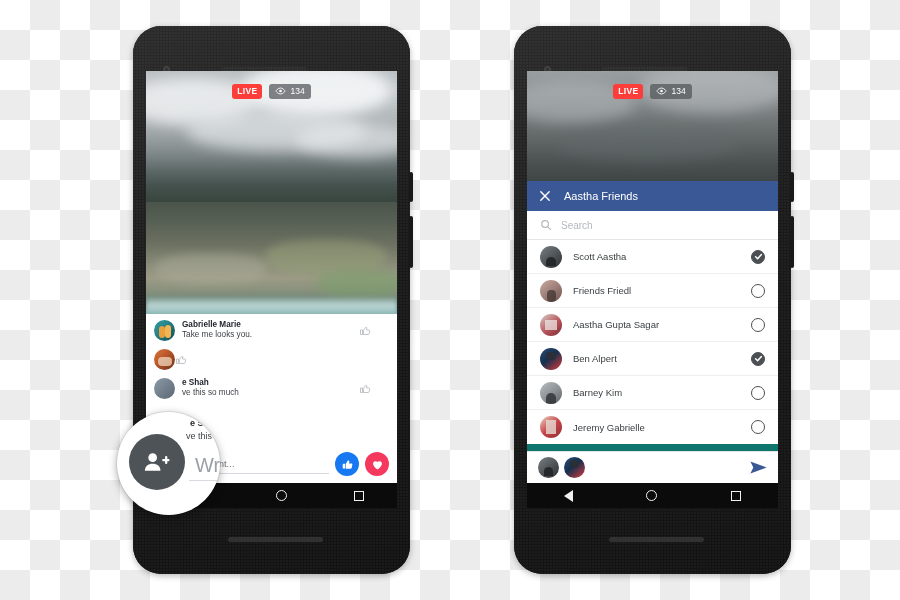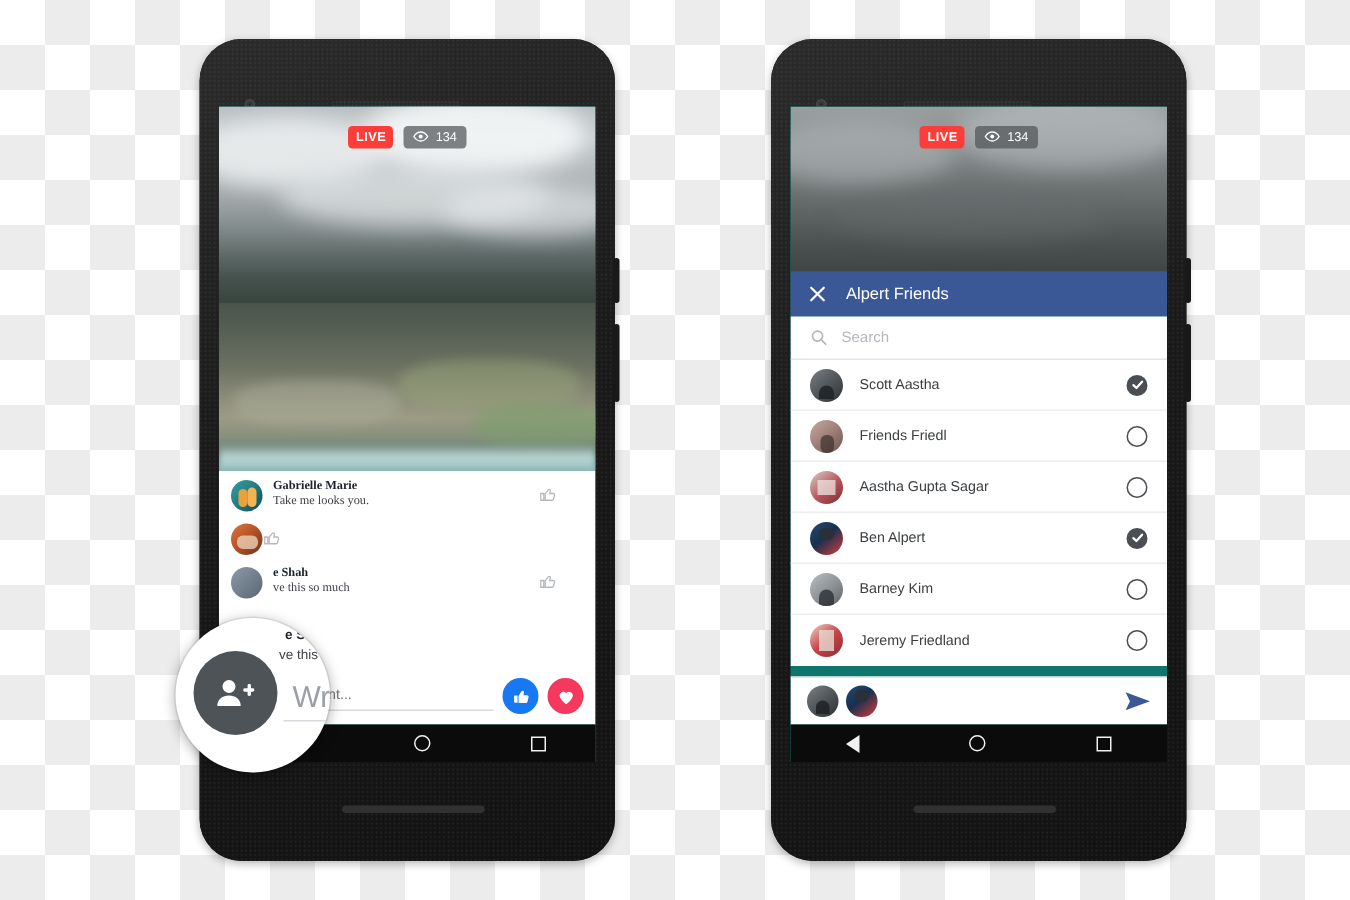--- a/index.html
+++ b/index.html
@@ -139,23 +139,22 @@
   .eye-icon { display: block; }
 
   
   .comments-panel {
     position: absolute; left: 0; right: 0;
     background: #fff;
     display: flex; flex-direction: column;
   }
   .comment {
     display: flex;
-    align-items: flex-start;
+    align-items: flex-end;
     padding: 5px 24px 2px 8px;
-    font-family: Liberation Serif, serif;
   }
   .c-avatar {
     width: 21px; height: 21px; border-radius: 50%;
     flex: 0 0 21px;
     margin-top: 1px;
     overflow: hidden;
     position: relative;
   }
   .c-body { flex: 1; padding-left: 7px; min-width: 0; }
   .c-name {
@@ -436,21 +435,21 @@
           <span>134</span>
         </div>
       </div>
     </div>
 
     <div class="invite-header" style="height:30px;">
       <svg width="12" height="12" viewBox="0 0 20 20" stroke="#fff" stroke-width="2.4" stroke-linecap="round">
         <line x1="3" y1="3" x2="17" y2="17"></line>
         <line x1="17" y1="3" x2="3" y2="17"></line>
       </svg>
-      <span class="invite-title">Alpert Friends</span>
+      <span class="invite-title">Aastha Friends</span>
     </div>
 
     <div class="search-row" style="height:29px;">
       <svg width="12" height="12" viewBox="0 0 20 20" fill="none" stroke="#b4b8bd" stroke-width="1.9">
         <circle cx="8.4" cy="8.4" r="5.6"></circle>
         <line x1="12.6" y1="12.6" x2="17.4" y2="17.4" stroke-linecap="round"></line>
       </svg>
       <span class="search-placeholder">Search</span>
     </div>
 
@@ -500,21 +499,21 @@
           <div style="position:absolute;left:6px;top:11px;width:10px;height:11px;border-radius:5px 5px 0 0;background:rgba(45,48,51,.8);"></div>
         </div>
         <span class="f-name">Barney Kim</span>
         <div class="f-check"></div>
       </div>
 
       <div class="friend-row" style="height:34px; border-bottom:none;">
         <div class="f-avatar" style="background:linear-gradient(140deg,#e8d9c8 0%,#c9444a 50%,#8c2f33 100%);">
           <div style="position:absolute;left:6px;top:4px;width:10px;height:14px;background:rgba(230,220,210,.8);"></div>
         </div>
-        <span class="f-name">Jeremy Friedland</span>
+        <span class="f-name">Jeremy Gabrielle</span>
         <div class="f-check"></div>
       </div>
     </div>
 
     <div class="send-bar" style="bottom:25px; height:32px;">
       <div class="f-avatar" style="width:21px;height:21px;flex:0 0 21px;background:linear-gradient(140deg,#7a7f84 0%,#4d5256 55%,#2e3235 100%);">
         <div style="position:absolute;left:6px;top:10px;width:9px;height:9px;border-radius:5px 5px 0 0;background:rgba(32,34,36,.85);"></div>
       </div>
       <div class="f-avatar" style="width:21px;height:21px;flex:0 0 21px;background:linear-gradient(140deg,#2a4a74 0%,#16304f 45%,#e03a3a 100%);">
         <div style="position:absolute;left:6px;top:3px;width:9px;height:8px;border-radius:5px;background:#2a2f38;"></div>

